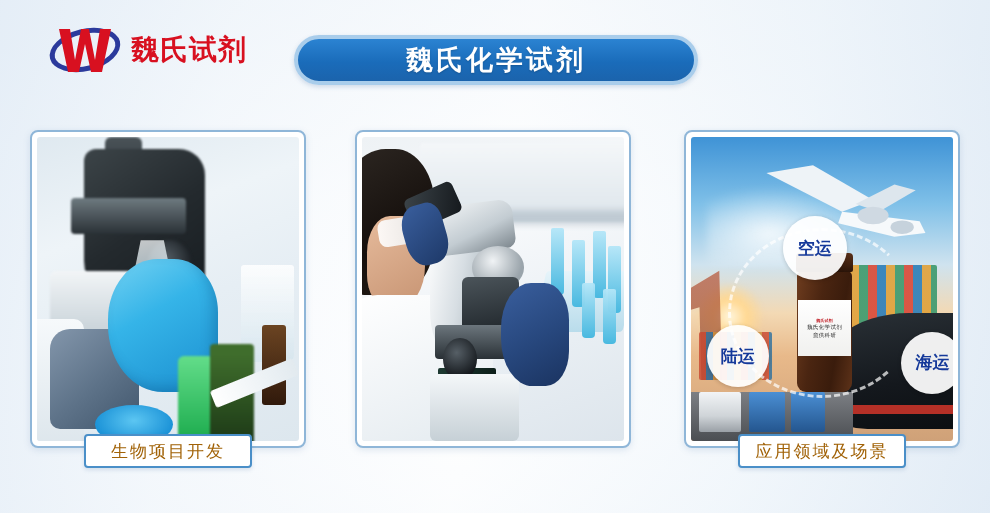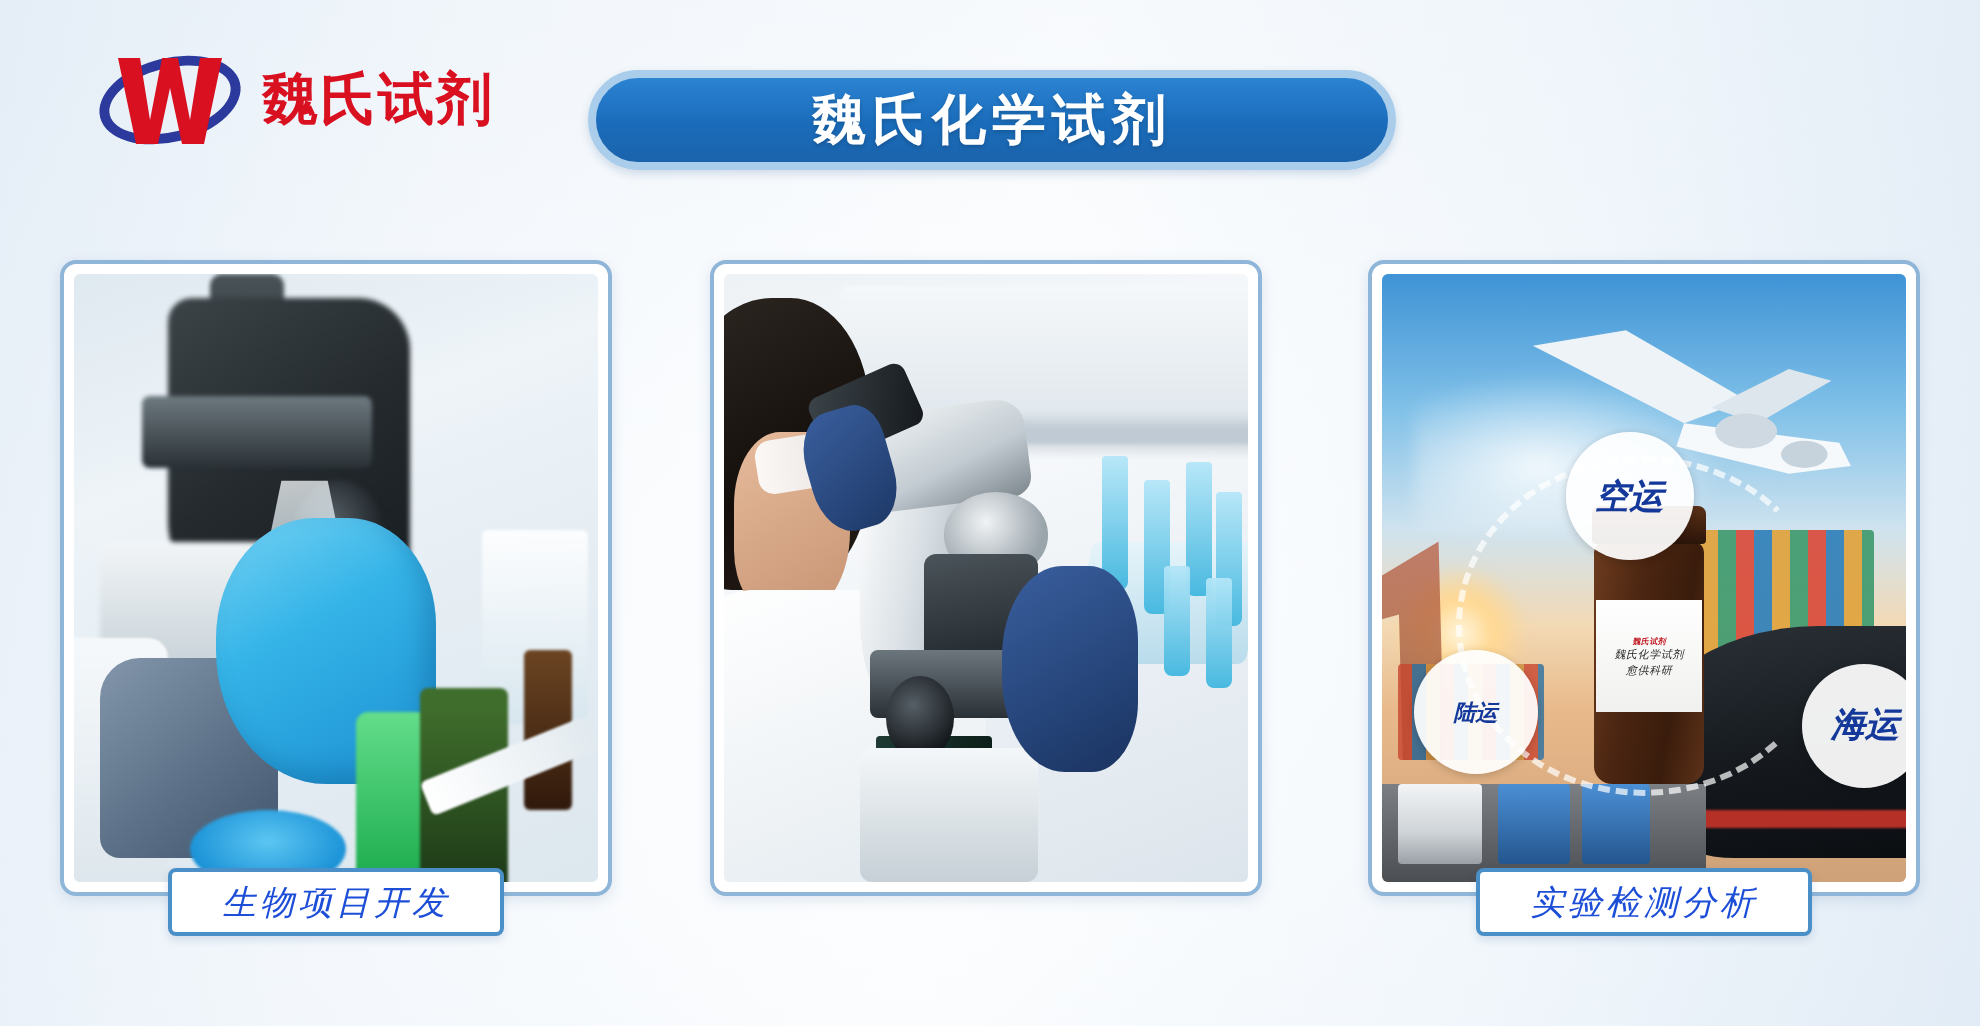--- a/index.html
+++ b/index.html
@@ -48,41 +48,41 @@
     border-radius: 26px;
     display: flex; align-items: center; justify-content: center;
     box-shadow: 0 2px 5px rgba(30,80,140,.18);
   }
   .title-text {
     color: #ffffff; font-size: 27px; font-weight: bold; letter-spacing: 3px;
     text-shadow: 0 1px 2px rgba(0,0,0,.18);
   }
 
   
-  .cards { position: absolute; left: 0; top: 0; width: 890px; height: 513px; font-style: italic; }
+  .cards { position: absolute; left: 0; top: 0; width: 890px; height: 513px; }
   .card {
     position: absolute; top: 130px; width: 276px; height: 318px;
     border: 2px solid #8fb6d8; border-radius: 8px;
     background: #ffffff; padding: 5px;
     box-shadow: 0 2px 7px rgba(90,130,170,.18);
   }
   .card.c1 { left: 30px; }
   .card.c2 { left: 355px; }
   .card.c3 { left: 684px; }
   .photo { width: 100%; height: 100%; border-radius: 3px; overflow: hidden; position: relative; }
 
   .caption {
     position: absolute; top: 434px; height: 34px;
     background: #ffffff; border: 2px solid #4a8fc8; border-radius: 4px;
     display: flex; align-items: center; justify-content: center;
     box-shadow: 0 2px 4px rgba(70,110,160,.18);
     z-index: 5;
   }
   .caption span {
-    color: #1d4ed8; font-size: 17px; letter-spacing: 2px; font-weight: 500;
+    color: #a16207; font-size: 17px; letter-spacing: 2px; font-weight: 500;
   }
   .caption.p1 { left: 84px; width: 168px; }
   .caption.p2 { left: 411px; width: 168px; }
   .caption.p3 { left: 738px; width: 168px; }
 
   
   .p1bg {
     position: absolute; inset: 0;
     background:
       linear-gradient(160deg, #dfe9f0 0%, #eef4f8 30%, #e6eef4 55%, #dde7ee 100%);
@@ -368,21 +368,21 @@
   .p3 .bl-l2 { font-size: 5.5px; color: #2a2a2a; letter-spacing: .3px; }
   .p3 .badge {
     position: absolute;
     background: rgba(255,255,255,.93);
     border-radius: 50%;
     display: flex; align-items: center; justify-content: center;
     color: #15399a; font-weight: bold;
     box-shadow: 0 1px 4px rgba(0,0,0,.18);
   }
   .p3 .badge.air  { left: 35%; top: 26%; width: 64px; height: 64px; font-size: 17px; }
-  .p3 .badge.land { left: 6%;  top: 62%; width: 62px; height: 62px; font-size: 11px; }
+  .p3 .badge.land { left: 6%;  top: 62%; width: 62px; height: 62px; font-size: 17px; }
   .p3 .badge.sea  { left: 62%; top: 64%; width: 62px; height: 62px; font-size: 17px; margin-left: 48px; }
 </style>
 </head>
 <body>
 
 <div class="bg-sheen"></div>
 
 <div class="header">
 
   <div class="logo">
@@ -490,15 +490,15 @@
       <div class="badge air">空运</div>
       <div class="badge land">陆运</div>
       <div class="badge sea">海运</div>
     </div>
   </div>
 
   <div class="caption p1">
     <span>生物项目开发</span>
   </div>
   <div class="caption p3">
-    <span>实验检测分析</span>
+    <span>应用领域及场景</span>
   </div>
 </div>
 
 </body></html>

